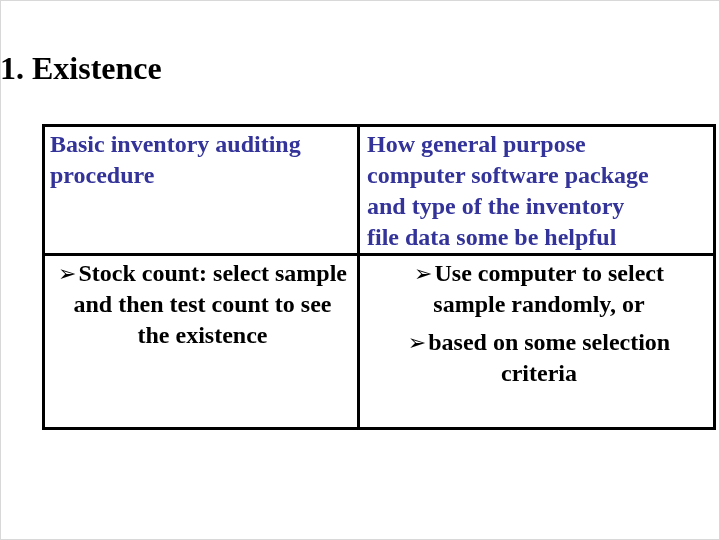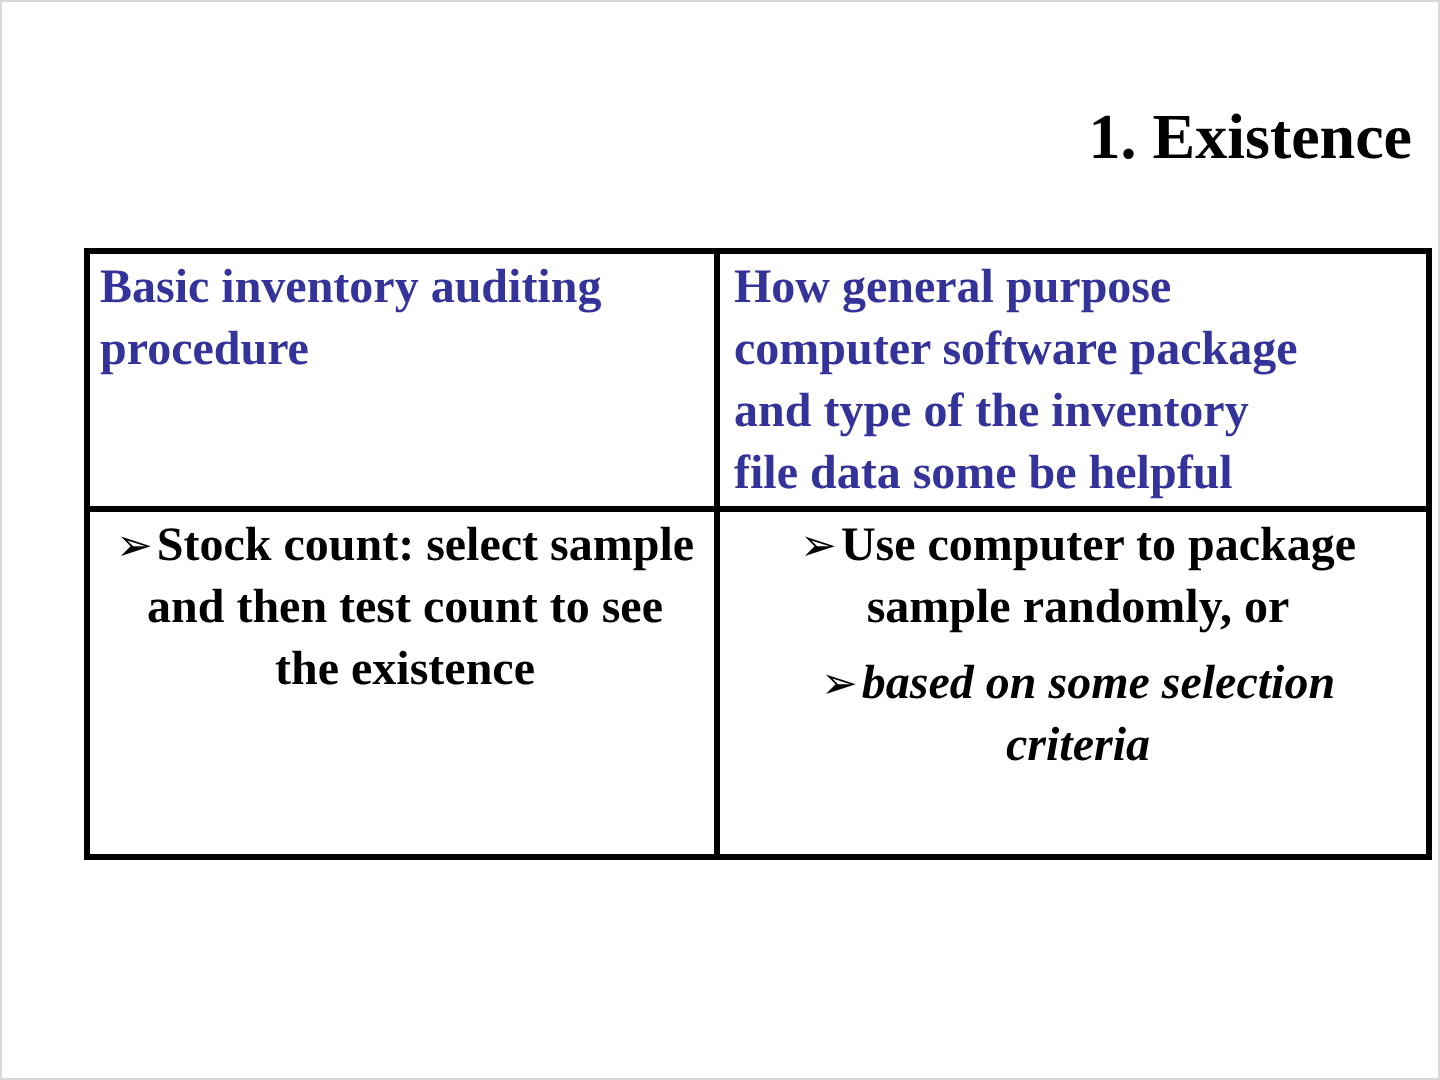--- a/index.html
+++ b/index.html
@@ -13,21 +13,21 @@
     background: var(--background, #ffffff);
     font-family: "Liberation Serif", "DejaVu Serif", serif;
     overflow: hidden;
     box-shadow: inset 0 0 0 1px #d8d8d8;
   }
   .slide-title {
     position: absolute;
     top: 50px;
     left: 0;
     width: 706px;
-    text-align: right;
+    text-align: left;
     font-size: 32px;
     font-weight: bold;
     color: var(--body-text, #000000);
     line-height: 36px;
     white-space: pre;
   }
   .proc-table {
     position: absolute;
     left: 42px;
     top: 124px;
@@ -61,21 +61,20 @@
   }
   .cell.row1 {
     color: var(--body-text, #000000);
   }
   .bullet-item {
     white-space: pre;
     text-align: center;
   }
   .bullet-item + .bullet-item {
     margin-top: 7px;
-    font-style: italic;
   }
   .bullet-glyph {
     font-family: "DejaVu Sans", sans-serif;
     font-size: 22px;
     margin-right: 2px;
   }
 </style>
 </head>
 <body>
 
@@ -87,17 +86,17 @@
 procedure</div>
     <div class="cell col1 row0">How general purpose
 computer software package
 and type of the inventory
 file data some be helpful</div>
 
     <div class="cell col0 row1"><div class="bullet-item"><span class="bullet-glyph">➢</span><span>Stock count: select sample
 and then test count to see
 the existence</span></div></div>
 
-    <div class="cell col1 row1"><div class="bullet-item"><span class="bullet-glyph">➢</span><span>Use computer to package
+    <div class="cell col1 row1"><div class="bullet-item"><span class="bullet-glyph">➢</span><span>Use computer to select
 sample randomly, or</span></div><div class="bullet-item"><span class="bullet-glyph">➢</span><span>based on some selection
 criteria</span></div></div>
   </div>
 </div>
 
 </body></html>

